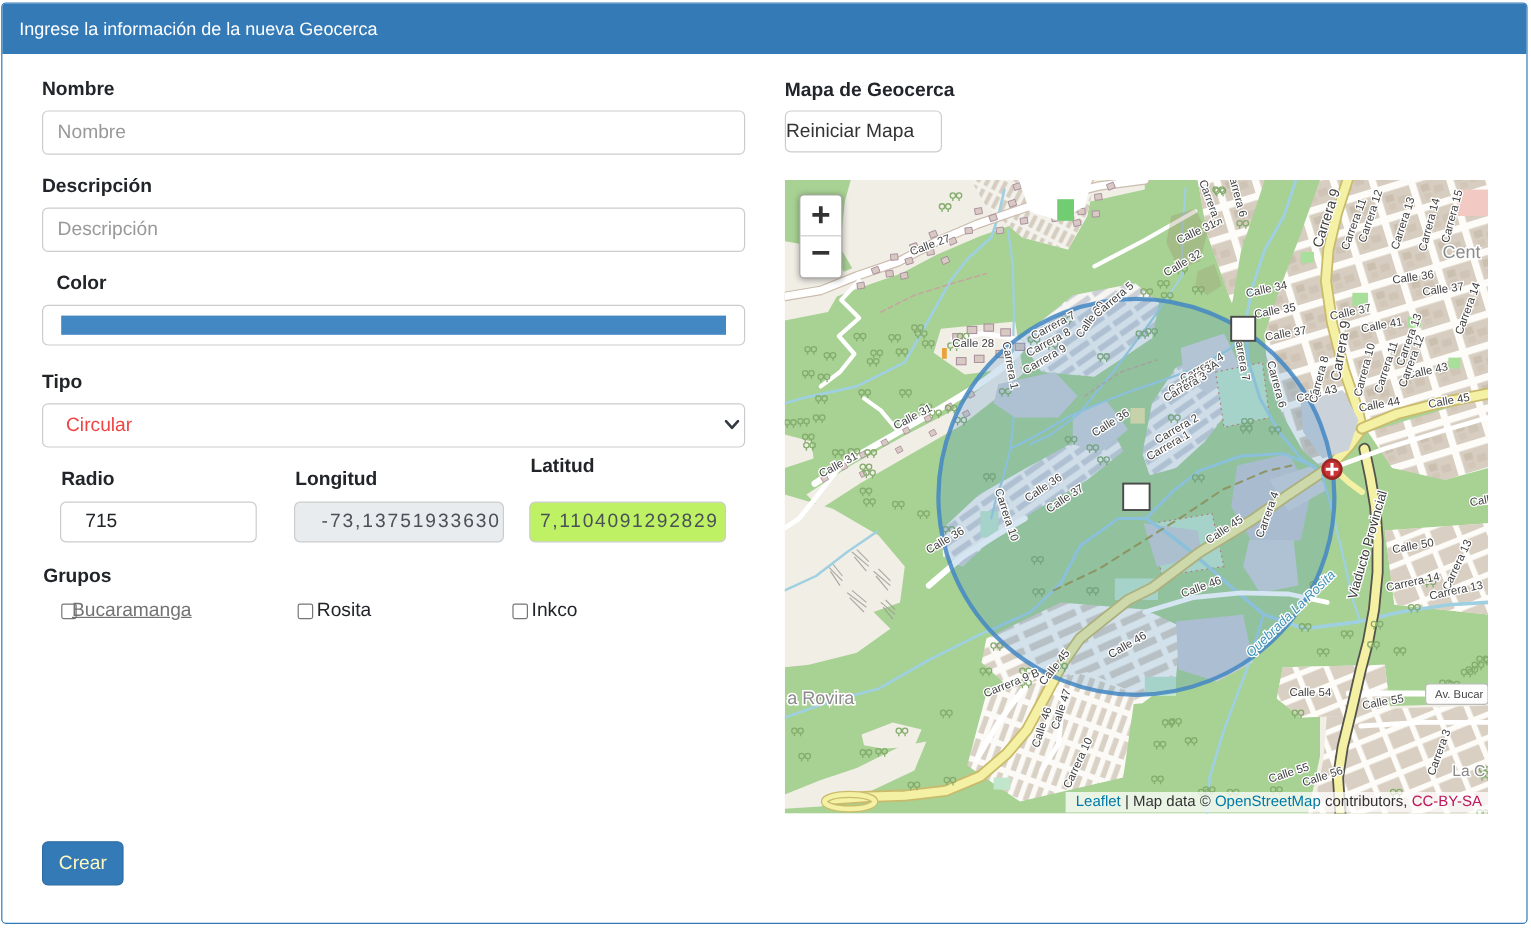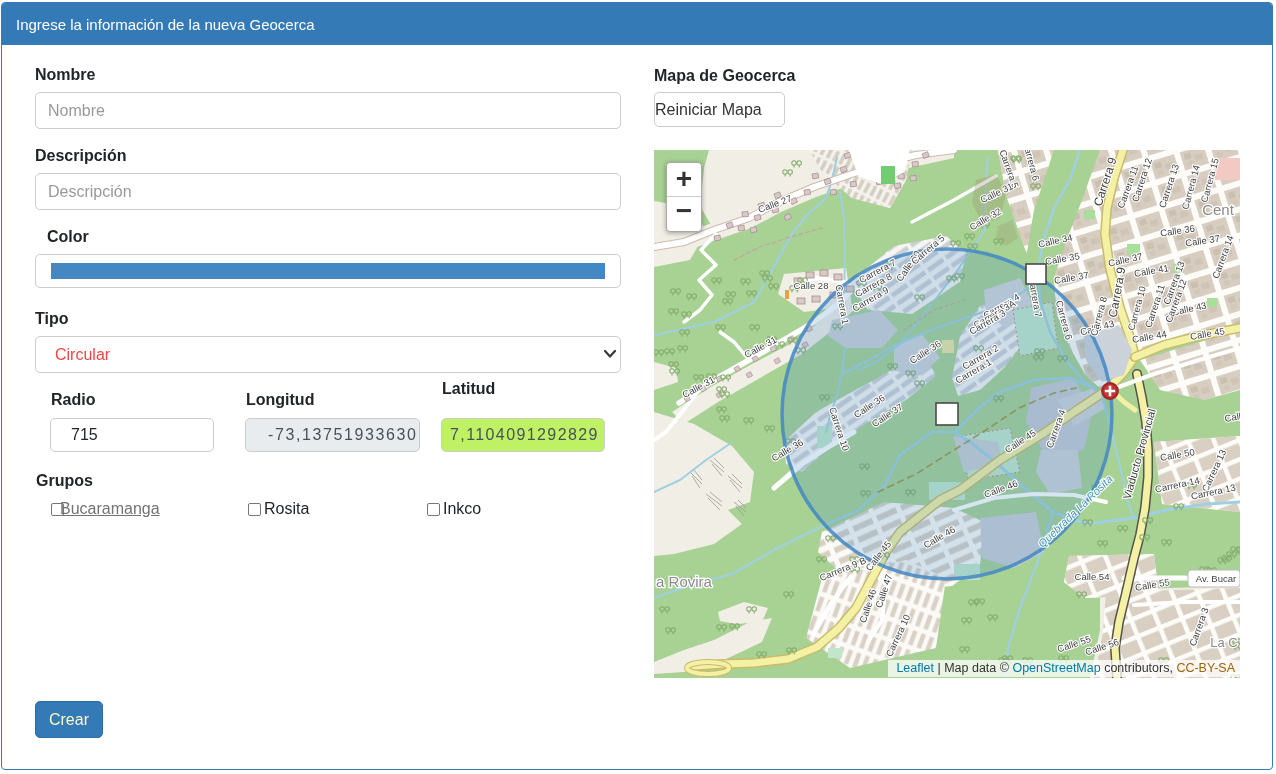--- a/index.html
+++ b/index.html
@@ -429,12 +429,12 @@
 <text x="562" y="432" font-size="9.5" fill="#444" paint-order="stroke" stroke="#ffffff" stroke-width="2.2" text-anchor="middle">Av. Bucar</text>
 <rect x="372" y="114" width="20" height="20" fill="#fff" stroke="#4a4a4a" stroke-width="1.6"></rect>
 <rect x="282" y="253" width="22" height="22" fill="#fff" stroke="#4a4a4a" stroke-width="1.6"></rect>
 <circle cx="456" cy="241" r="7.8" fill="#c93535" stroke="#9e2626" stroke-width="2.2"></circle>
 <path d="M456,235.8 L456,246.2 M450.8,241 L461.2,241" stroke="#fff" stroke-width="2.6"></path>
 </svg>
 <div class="abs" style="left:666px;top:162px;width:34px;height:68px;background:#fff;border:1px solid #a9a9a9;border-radius:4px;box-shadow:0 1px 5px rgba(0,0,0,0.35);">
     <div style="height:33px;border-bottom:1px solid #ccc;text-align:center;font-size:28px;font-weight:bold;color:#333;line-height:31px;">+</div>
     <div style="height:33px;text-align:center;font-size:28px;font-weight:bold;color:#333;line-height:28px;">−</div>
   </div>
-<div class="abs" style="left:654px;top:661px;width:586px;height:17px;text-align:right;font-size:12.5px;color:#333;"><span style="background:rgba(255,255,255,0.75);padding:1px 5px 2px 8px;"><span style="color:#0078A8;">Leaflet</span> | Map data © <span style="color:#0078A8;">OpenStreetMap</span> contributors, <span style="color:#a16207;">CC-BY-SA</span></span></div>
+<div class="abs" style="left:654px;top:661px;width:586px;height:17px;text-align:right;font-size:12.5px;color:#333;"><span style="background:rgba(255,255,255,0.75);padding:1px 5px 2px 8px;"><span style="color:#0078A8;">Leaflet</span> | Map data © <span style="color:#0078A8;">OpenStreetMap</span> contributors, <span style="color:#be185d;">CC-BY-SA</span></span></div>
 </body></html>

